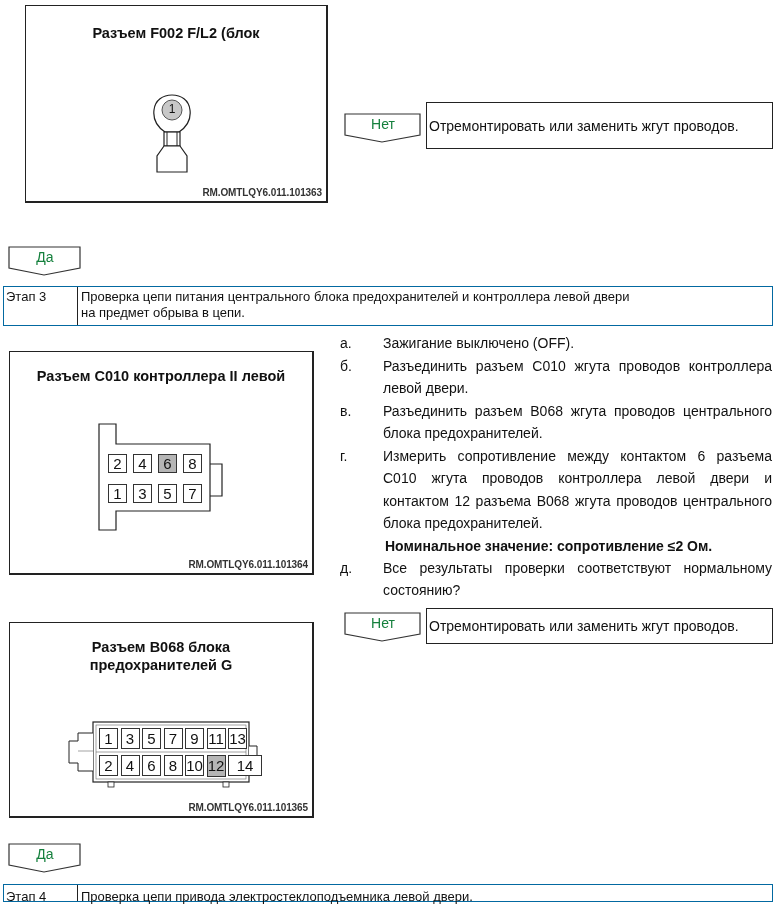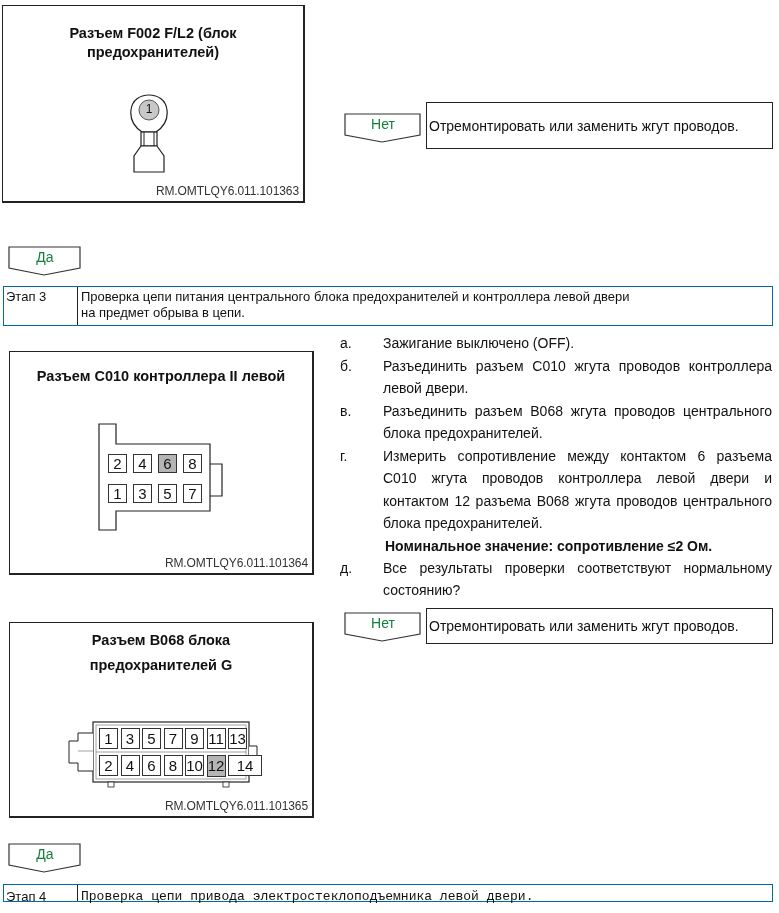--- a/index.html
+++ b/index.html
@@ -1,42 +1,41 @@
 <!DOCTYPE html>
 <html><head>
 <meta charset="utf-8">
 <style>
   html, body { margin:0; padding:0; background:#ffffff; }
   body { width:779px; height:913px; position:relative; overflow:hidden;
          font-family:"Liberation Sans", sans-serif; color:#111; }
   .abs { position:absolute; }
   .figbox { position:absolute; border:2px solid #222; border-left-width:1px; border-top-width:1px; background:#fff; box-sizing:border-box; }
   .figtitle { position:absolute; left:0; right:0; text-align:center; font-weight:bold; font-size:14.5px; line-height:19px; color:#111; }
-  .figcode { position:absolute; right:4px; bottom:3px; font-size:12px; color:#333; letter-spacing:-0.1px; }
+  .figcode { position:absolute; right:4px; bottom:3px; font-size:10px; color:#333; letter-spacing:-0.1px;font-weight:bold; }
   .arrowbtn { position:absolute; cursor:pointer; }
   .arrowbtn svg { position:absolute; left:0; top:0; }
   .arrowbtn span { position:absolute; left:0; right:0; text-align:center; font-size:14px; color:#15803d; }
   .resbox { position:absolute; border:1px solid #222; box-sizing:border-box; font-size:14px; line-height:18px; padding-left:2px; display:flex; align-items:center; white-space:nowrap; }
   .steptable { position:absolute; left:3px; width:770px; border:1px solid #0369a1; box-sizing:border-box; font-size:13px; line-height:16px; }
   .steptable .c1 { position:absolute; left:0; top:0; bottom:0; width:74px; border-right:1px solid #222; padding:2px 0 0 2px; box-sizing:border-box; }
   .steptable .c2 { position:absolute; left:75px; top:0; right:0; padding:2px 0 0 2px; box-sizing:border-box; }
   .instr { position:absolute; left:340px; width:432px; font-size:14px; color:#111; }
   .instr .row { position:relative; line-height:22.5px; }
   .instr .lbl { position:absolute; left:0; top:0; }
   .instr .txt { margin-left:43px; text-align:justify; text-align-last:left; }
   .instr .bold { margin-left:45px; font-weight:bold; line-height:22px; }
   .pin { position:absolute; border:1px solid #333; background:#fff; box-sizing:border-box; text-align:center; font-size:15px; line-height:17px; color:#111; }
   .pin.hl { background:#b5b5b5; }
 </style>
 </head>
 <body>
 
-<div class="figbox" style="left:2px;top:5px;width:303px;height:198px;">
+<div class="figbox" style="left:25px;top:5px;width:303px;height:198px;">
   <div class="figtitle" style="top:18px;">Разъем F002 F/L2 (блок</div>
-  <div class="figtitle" style="top:37px;">предохранителей)</div>
   <svg class="abs" style="left:126px;top:88px;" width="40" height="82" viewBox="0 0 40 82">
     <path d="M13 38 C4 32 1 24 2 16 C3 6 11 1 20 1 C29 1 37 6 38 16 C39 24 36 32 27 38 Z" fill="#fff" stroke="#222" stroke-width="1.2"></path>
     <rect x="12" y="38" width="16" height="14" fill="#fff" stroke="#222" stroke-width="1.2"></rect>
     <line x1="15" y1="38" x2="15" y2="52" stroke="#222" stroke-width="1"></line>
     <line x1="25" y1="38" x2="25" y2="52" stroke="#222" stroke-width="1"></line>
     <path d="M12 52 L28 52 L35 62 L35 78 L5 78 L5 62 Z" fill="#fff" stroke="#222" stroke-width="1.2"></path>
     <circle cx="20" cy="16" r="10" fill="#c8c8c8" stroke="#555" stroke-width="1"></circle>
   </svg>
   <div class="abs" style="left:140px;top:96px;width:12px;text-align:center;font-size:12px;">1</div>
   <div class="figcode">RM.OMTLQY6.011.101363</div>
@@ -114,21 +113,21 @@
   <svg width="78" height="30">
       <path d="M1 1 L76 1 L76 22 L38 29 L1 22 Z" fill="#fff" stroke="#333" stroke-width="1.2"></path>
     </svg>
   <span style="top:3px;">Нет</span>
 </div>
 <div class="resbox" style="left:426px;top:608px;width:347px;height:36px;">
   <span>Отремонтировать или заменить жгут проводов.</span>
 </div>
 
 <div class="figbox" style="left:9px;top:622px;width:305px;height:196px;">
-  <div class="figtitle" style="top:8px;text-align:center;">Разъем B068 блока</div>
+  <div class="figtitle" style="top:15px;text-align:center;">Разъем B068 блока</div>
   <div class="figtitle" style="top:33px;">предохранителей G</div>
   <svg class="abs" style="left:50px;top:94px;" width="205" height="72" viewBox="0 0 205 72">
     <rect x="33" y="5" width="156" height="60" fill="#fff" stroke="#222" stroke-width="1.2"></rect>
     <rect x="36" y="8" width="150" height="54" fill="none" stroke="#666" stroke-width="0.6"></rect>
     <path d="M33 16 L18 16 L18 24 L9 24 L9 46 L18 46 L18 54 L33 54" fill="#fff" stroke="#222" stroke-width="1"></path>
     <line x1="18" y1="34" x2="33" y2="34" stroke="#666" stroke-width="0.6"></line>
     <path d="M189 29 L197 29 L197 40 L189 40" fill="#fff" stroke="#222" stroke-width="1"></path>
     <line x1="36" y1="35" x2="186" y2="35" stroke="#666" stroke-width="0.6"></line>
     <rect x="48" y="65" width="6" height="5" fill="#fff" stroke="#222" stroke-width="0.8"></rect>
     <rect x="163" y="65" width="6" height="5" fill="#fff" stroke="#222" stroke-width="0.8"></rect>
@@ -154,14 +153,14 @@
 
 <div class="arrowbtn" style="left:8px;top:843px;width:74px;height:30px;">
   <svg width="74" height="30">
       <path d="M1 1 L72 1 L72 22 L36 29 L1 22 Z" fill="#fff" stroke="#333" stroke-width="1.2"></path>
     </svg>
   <span style="top:3px;">Да</span>
 </div>
 
 <div class="steptable" style="top:884px;height:18px;">
   <div class="c1" style="padding-top:4px;">Этап 4</div>
-  <div class="c2" style="padding-top:4px;font-family:Liberation Mono, monospace;">Проверка цепи привода электростеклоподъемника левой двери.</div>
+  <div class="c2" style="padding-top:4px;">Проверка цепи привода электростеклоподъемника левой двери.</div>
 </div>
 
 </body></html>

